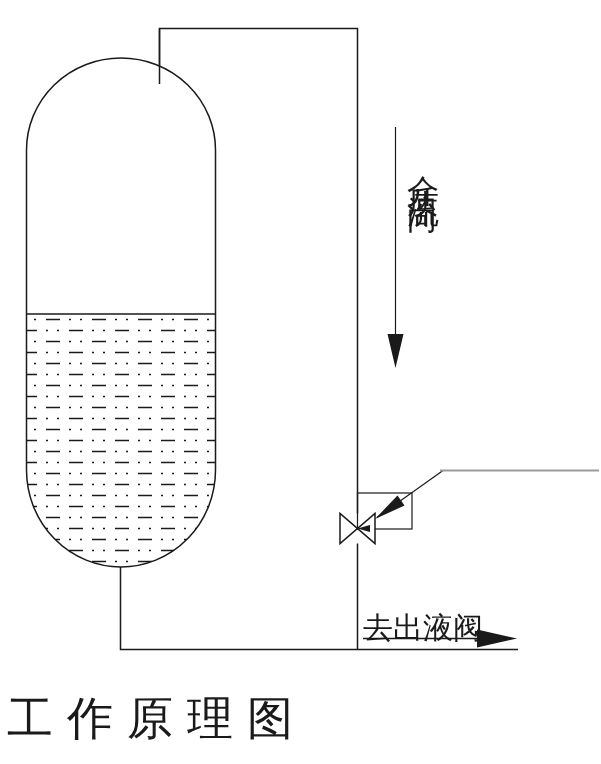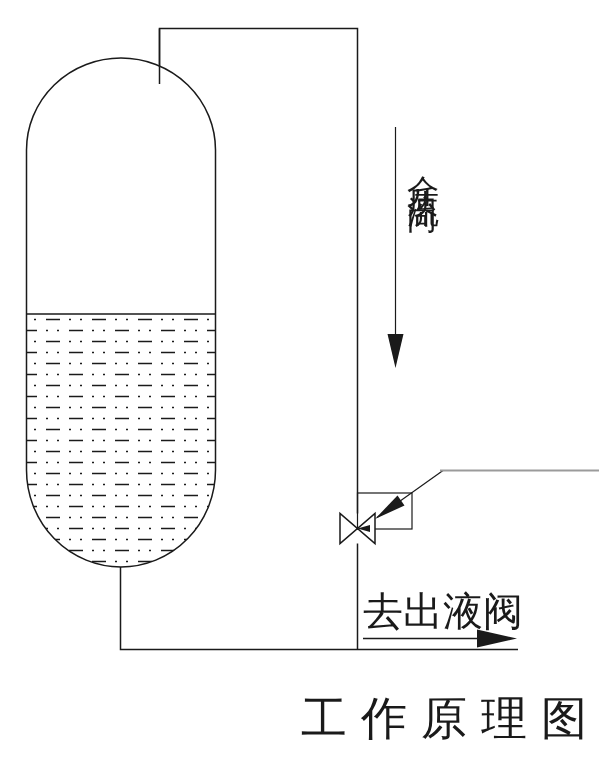--- a/index.html
+++ b/index.html
@@ -58,29 +58,29 @@
     letter-spacing: 9px;
   }
   #valve-label {
     left: 441px;
     top: 434px;
     font-size: 30px;
     letter-spacing: 1px;
   }
   #outlet-label {
     left: 363px;
-    top: 590px;
-    font-size: 40px;
+    top: 612px;
+    font-size: 30px;
     letter-spacing: 0px;
   }
   #diagram-title {
     left: 0;
     right: 0;
     top: 694px;
-    text-align: right;
+    text-align: left;
     font-size: 46px;
     letter-spacing: 14px;
     padding-left: 7px;
   }
 </style>
 </head>
 <body>
 
 <div id="stage">
 

